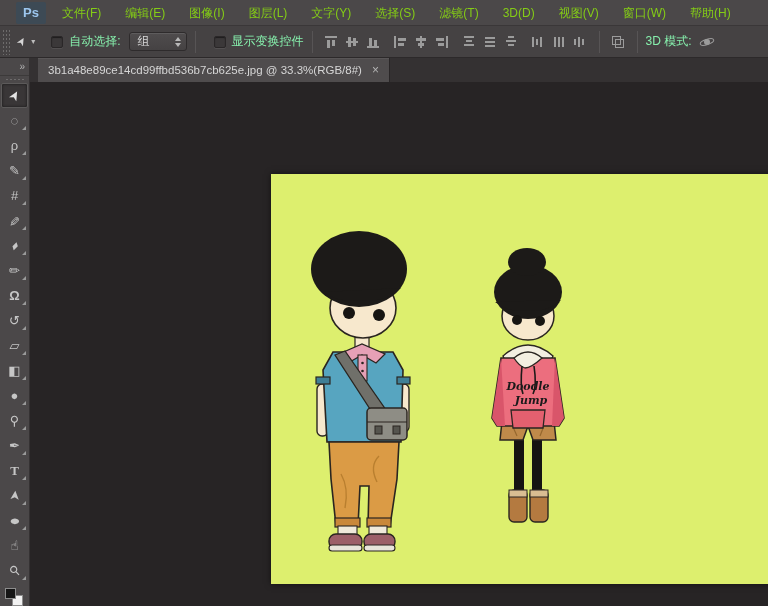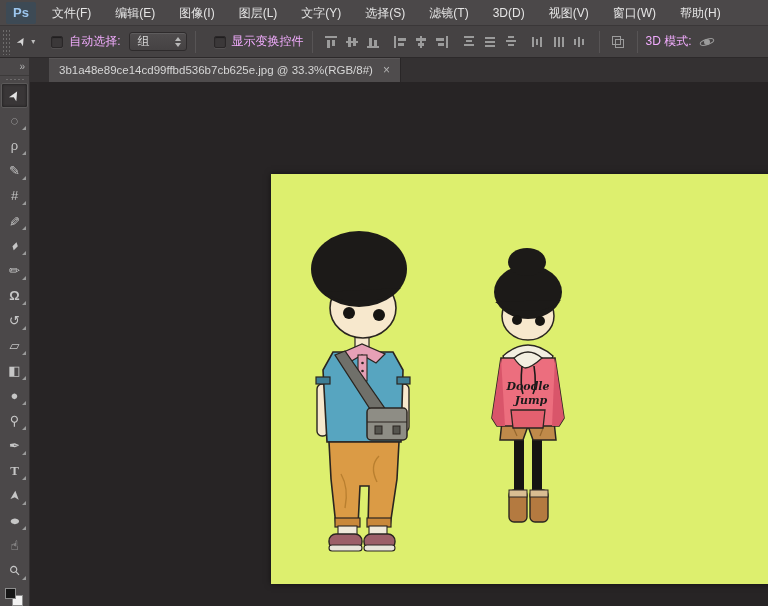--- a/index.html
+++ b/index.html
@@ -2,40 +2,40 @@
 <html><head>
 <meta charset="utf-8">
 <style>
   * { margin:0; padding:0; box-sizing:border-box; }
   html,body { width:768px; height:606px; overflow:hidden; background:#262324;
     font-family:"Liberation Sans","DejaVu Sans",sans-serif; }
   .app { position:relative; width:768px; height:606px; background:#262324; }
 
   
   .menubar { height:26px; background:#4b4849; display:flex; align-items:center;
-    border-bottom:1px solid #3a3738; }
+    border-bottom:1px solid #3a3738;padding-left:10px; }
   .ps-logo { width:30px; height:22px; margin:0 4px 0 6px; background:#3d4a55;
     color:#9cc6ee; font-weight:bold; font-size:13px; display:flex; align-items:center;
     justify-content:center; border-radius:2px; }
-  .menu-item { color:#e5e5e5; font-size:12px; padding:0 12px; height:26px;
+  .menu-item { color:#84cc16; font-size:12px; padding:0 12px; height:26px;
     line-height:26px; cursor:default; white-space:nowrap; }
 
   
   .optionsbar { height:32px; background:#454243; display:flex; align-items:center;
     border-bottom:1px solid #2c292a; overflow:hidden; }
   .grip { width:9px; height:26px; margin-left:2px;
     background-image:radial-gradient(#6d6b6b 32%, transparent 34%);
     background-size:3px 4px; }
   .opt-tool { display:flex; align-items:center; color:#cfcfcf; margin:0 6px 0 6px; }
   .opt-tool .arrow { font-size:11px; display:inline-block; transform:rotate(-60deg); color:#d6d6d6; }
   .opt-tool .caret { font-size:8px; margin-left:5px; color:#bdbdbd; }
   .checkbox { width:12px; height:12px; background:#3b3839; border:1px solid #2a2728;
     box-shadow:inset 0 1px 1px rgba(0,0,0,.5), 0 1px 0 rgba(255,255,255,.08);
     border-radius:2px; margin:0 6px 0 10px; flex:none; }
-  .opt-label { color:#f0abfc; font-size:12px; white-space:nowrap; }
+  .opt-label { color:#86efac; font-size:12px; white-space:nowrap; }
   .select { display:flex; align-items:center; justify-content:space-between;
     width:58px; height:19px; margin-left:8px; padding:0 5px 0 8px;
     background:linear-gradient(#4f4c4d,#454243); border:1px solid #2e2b2c;
     border-radius:3px; box-shadow:inset 0 1px 0 rgba(255,255,255,.09);
     color:#d8d8d8; font-size:12px; }
   .updown { display:flex; flex-direction:column; line-height:4px; }
   .updown i { width:0; height:0; border-left:3px solid transparent; border-right:3px solid transparent; }
   .updown i.up { border-bottom:4px solid #b9b9b9; margin-bottom:2px; }
   .updown i.dn { border-top:4px solid #b9b9b9; }
   .vsep { width:1px; height:22px; background:#353233; border-right:1px solid #575455;
@@ -71,21 +71,21 @@
   .g-zoom { transform:rotate(-45deg); display:inline-block; }
   .g-clone-stamp { font-weight:bold; }
   .g-type { font-weight:bold; font-family:"Liberation Serif",serif; }
   .swatches { margin-top:2px; position:relative; height:24px; }
   .sw { position:absolute; width:11px; height:11px; border:1px solid #8d8d8d; }
   .sw.fg { left:5px; top:3px; background:#151515; z-index:2; }
   .sw.bg2 { left:12px; top:10px; background:#f2f2f2; z-index:1; }
 
   .rightcol { flex:1; display:flex; flex-direction:column; min-width:0; }
   .tabbar { height:24px; background:#343132; display:flex; align-items:flex-end; }
-  .tab { height:24px; margin-left:19px; background:#4f4c4d; display:flex;
+  .tab { height:24px; margin-left:8px; background:#4f4c4d; display:flex;
     align-items:center; padding:0 10px; border-right:1px solid #292627;
     box-shadow:inset 0 1px 0 rgba(255,255,255,.06); }
   .tab-title { color:#d6d6d6; font-size:11.5px; white-space:nowrap; }
   .tab-close { color:#b3b3b3; font-size:12px; margin-left:10px; cursor:default; }
 
   
   .workspace { flex:1; position:relative; background:#272425; overflow:hidden; }
   .canvas-image { position:absolute; left:241px; top:92px; width:556px; height:410px;
     box-shadow:0 0 6px rgba(0,0,0,.55); }
   .canvas-image svg { display:block; }

